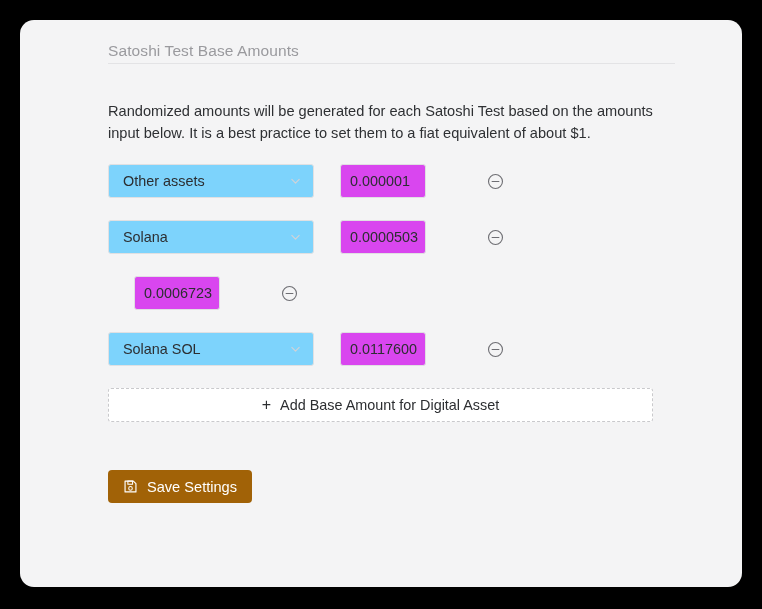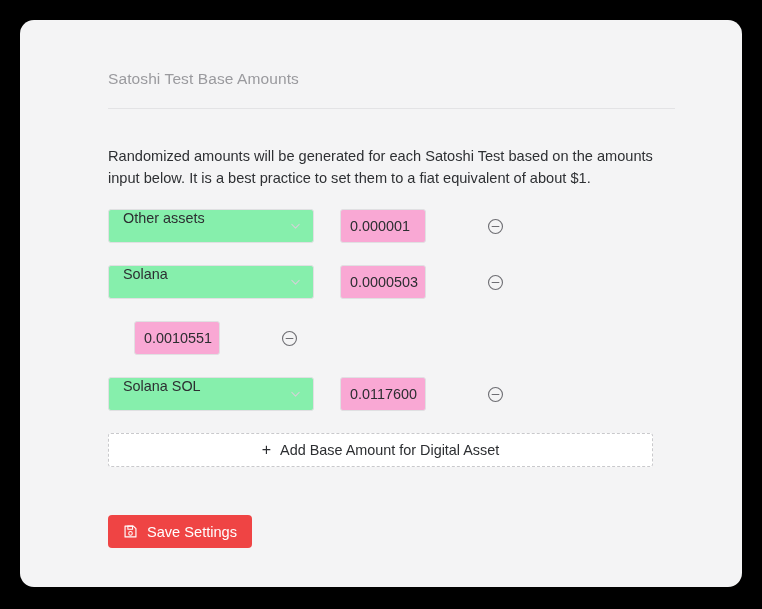--- a/index.html
+++ b/index.html
@@ -28,24 +28,23 @@
     position: absolute;
     left: 88px;
     top: 22px;
     width: 570px;
   }
 
   .section-title {
     font-size: 15.5px;
     color: #9a9a9e;
     letter-spacing: 0.1px;
-    padding-bottom: 20px;
+    padding-bottom: 3px;
     border-bottom: 1px solid #e3e3e5;
     width: 567px;
-    margin-top: 28px;
   }
 
   .description {
     margin-top: 36px;
     font-size: 14.6px;
     line-height: 1.52;
     color: #2e3033;
     width: 553px;
   }
 
@@ -57,25 +56,26 @@
     display: flex;
     align-items: center;
     height: 34px;
     margin-bottom: 22px;
   }
 
   .select-box {
     position: relative;
     width: 206px;
     height: 34px;
-    background: #86efac;
+    background: #7dd3fc;
     border: 1px solid #e0e0e2;
     border-radius: 3px;
     box-sizing: border-box;
     display: flex;
+    align-items: center;
   }
 
   .select-label {
     padding-left: 14px;
     font-size: 14.4px;
     color: #2c2e31;
     white-space: nowrap;
     overflow: hidden;
   }
 
@@ -86,21 +86,21 @@
     transform: translateY(-50%);
     width: 13px;
     height: 13px;
     display: block;
   }
 
   .value-box {
     width: 86px;
     height: 34px;
     margin-left: 26px;
-    background: #f9a8d4;
+    background: #d946ef;
     border: 1px solid #e0e0e2;
     border-radius: 3px;
     box-sizing: border-box;
     display: flex;
     align-items: center;
     overflow: hidden;
   }
 
   .value-text {
     padding-left: 9px;
@@ -137,21 +137,21 @@
     font-size: 16px;
     margin-right: 9px;
     color: #2c2e31;
     line-height: 1;
   }
 
   .save-button {
     margin-top: 48px;
     width: 144px;
     height: 33px;
-    background: #ef4444;
+    background: #a16207;
     border: none;
     border-radius: 4px;
     display: flex;
     align-items: center;
     justify-content: center;
     cursor: pointer;
   }
 
   .save-icon {
     width: 15px;
@@ -204,21 +204,21 @@
           <span class="value-text">0.0000503</span>
         </div>
         <svg class="remove-btn" viewBox="0 0 20 20">
           <circle cx="10" cy="10" r="8.2" fill="none" stroke="#6e6e73" stroke-width="1.3"></circle>
           <path d="M6 10 H14" stroke="#6e6e73" stroke-width="1.3" stroke-linecap="round"></path>
         </svg>
       </div>
 
       <div class="asset-row">
         <div class="value-box">
-          <span class="value-text">0.0010551</span>
+          <span class="value-text">0.0006723</span>
         </div>
         <svg class="remove-btn" viewBox="0 0 20 20">
           <circle cx="10" cy="10" r="8.2" fill="none" stroke="#6e6e73" stroke-width="1.3"></circle>
           <path d="M6 10 H14" stroke="#6e6e73" stroke-width="1.3" stroke-linecap="round"></path>
         </svg>
       </div>
 
       <div class="asset-row">
         <div class="select-box">
           <span class="select-label">Solana SOL</span>

